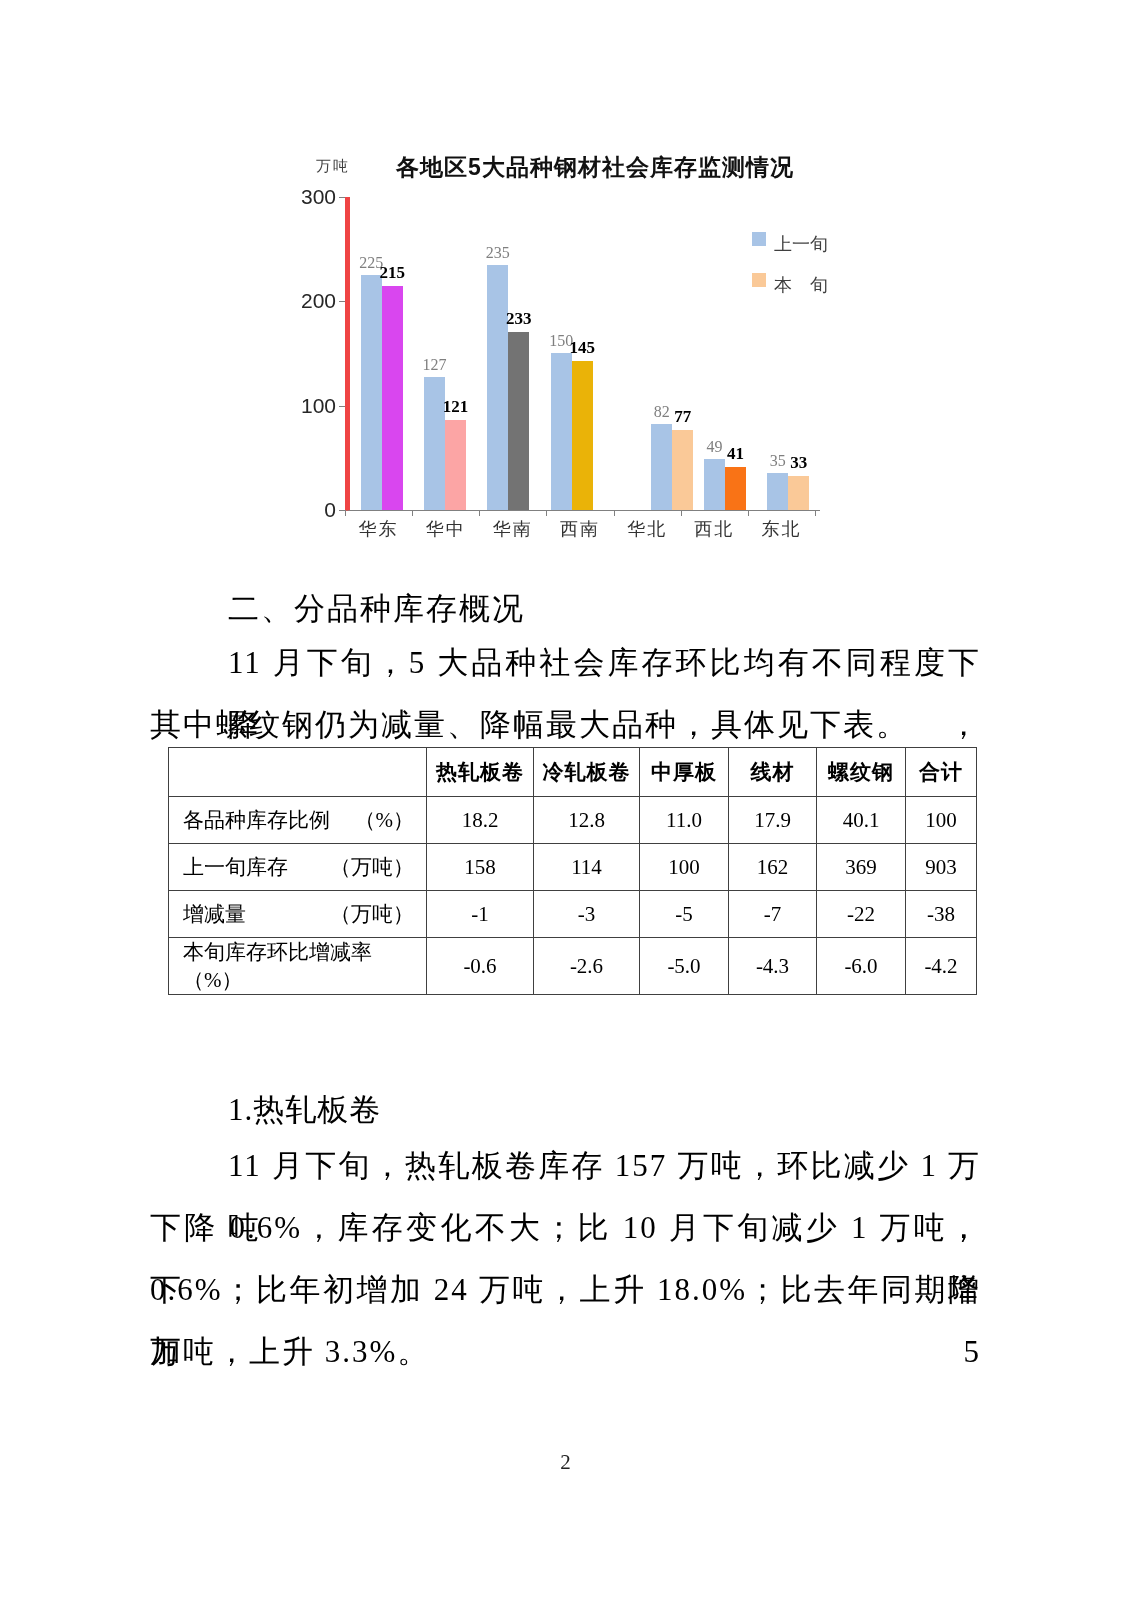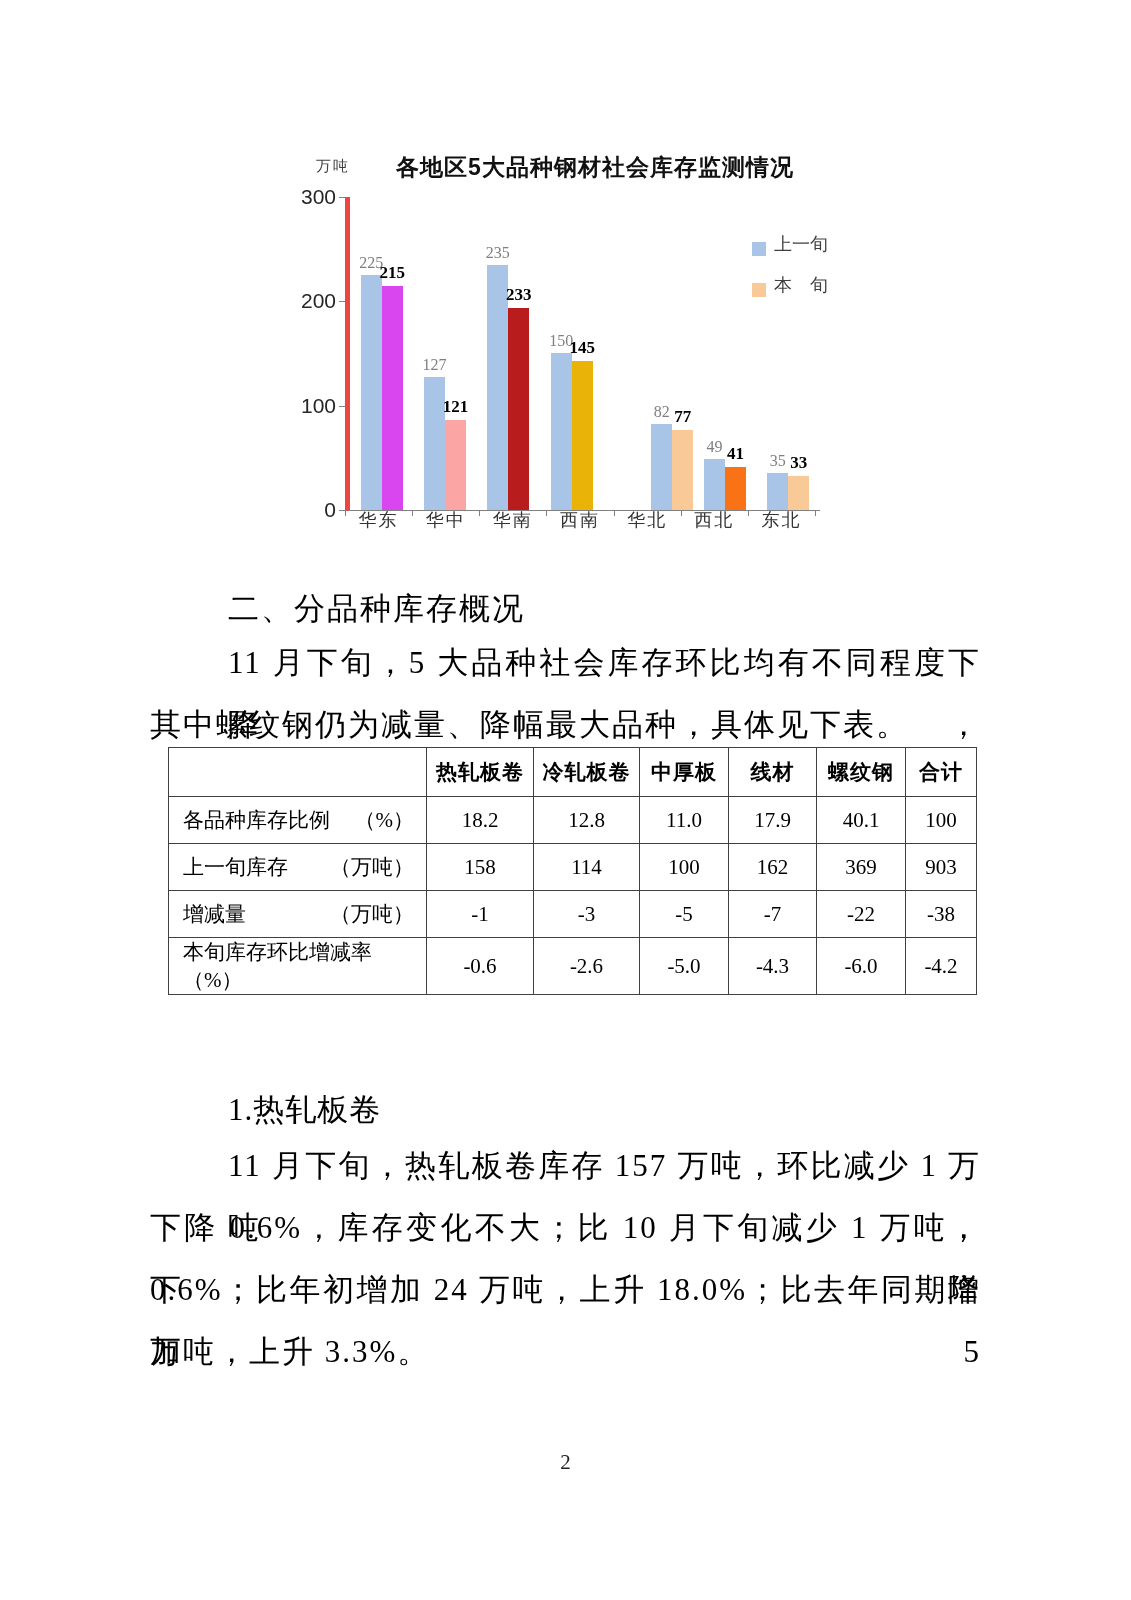--- a/index.html
+++ b/index.html
@@ -28,24 +28,24 @@
     display:flex;align-items:flex-end;
   }
   .bar-group{flex:1;height:100%;display:flex;align-items:flex-end;justify-content:center;}
   .bar{position:relative;width:21px;}
   .vlabel{
     position:absolute;bottom:100%;left:50%;transform:translateX(-50%);
     margin-bottom:3px;white-space:nowrap;
   }
   .vlabel.prev{font-size:16px;color:#7f7f7f;}
   .vlabel.cur{font-size:17px;color:#000;font-weight:bold;}
-  .xlabels{position:absolute;left:45px;top:360px;width:470px;display:flex;}
+  .xlabels{position:absolute;left:45px;top:369px;width:470px;display:flex;}
   .xlabel{flex:1;text-align:center;font-size:18px;color:#333;letter-spacing:2px;}
   .legend{position:absolute;left:452px;top:84px;}
-  .legend-item{display:flex;align-items:flex-end;margin-bottom:17px;}
+  .legend-item{display:flex;align-items:flex-start;margin-bottom:17px;}
   .legend-swatch{width:14px;height:14px;margin-right:8px;}
   .legend-label{font-size:18px;color:#3f3f3f;}
   
   .h-section{position:absolute;left:228px;font-size:31px;font-weight:normal;line-height:33px;letter-spacing:2px;text-align:right;}
   .para{position:absolute;left:150px;width:831px;font-size:31px;}
   .pline{height:62px;line-height:62px;letter-spacing:2px;text-align:justify;text-align-last:justify;}
   .pline.indent{padding-left:78px;}
   .pline.last{text-align:left;text-align-last:left;}
   
   #inv-table{position:absolute;left:168px;top:747px;border-collapse:collapse;table-layout:fixed;}
@@ -83,21 +83,21 @@
             <span class="vlabel prev">127</span>
           </div>
           <div class="bar" style="height: 90px; background: #fca5a5;">
             <span class="vlabel cur">121</span>
           </div>
         </div>
         <div class="bar-group">
           <div class="bar" style="height: 245px; background: rgb(168, 196, 230);">
             <span class="vlabel prev">235</span>
           </div>
-          <div class="bar" style="height: 202px; background: #b91c1c;">
+          <div class="bar" style="height: 178px; background: #737373;">
             <span class="vlabel cur">233</span>
           </div>
         </div>
         <div class="bar-group">
           <div class="bar" style="height: 157px; background: rgb(168, 196, 230);">
             <span class="vlabel prev">150</span>
           </div>
           <div class="bar" style="height: 149px; background: #eab308;">
             <span class="vlabel cur">145</span>
           </div>

